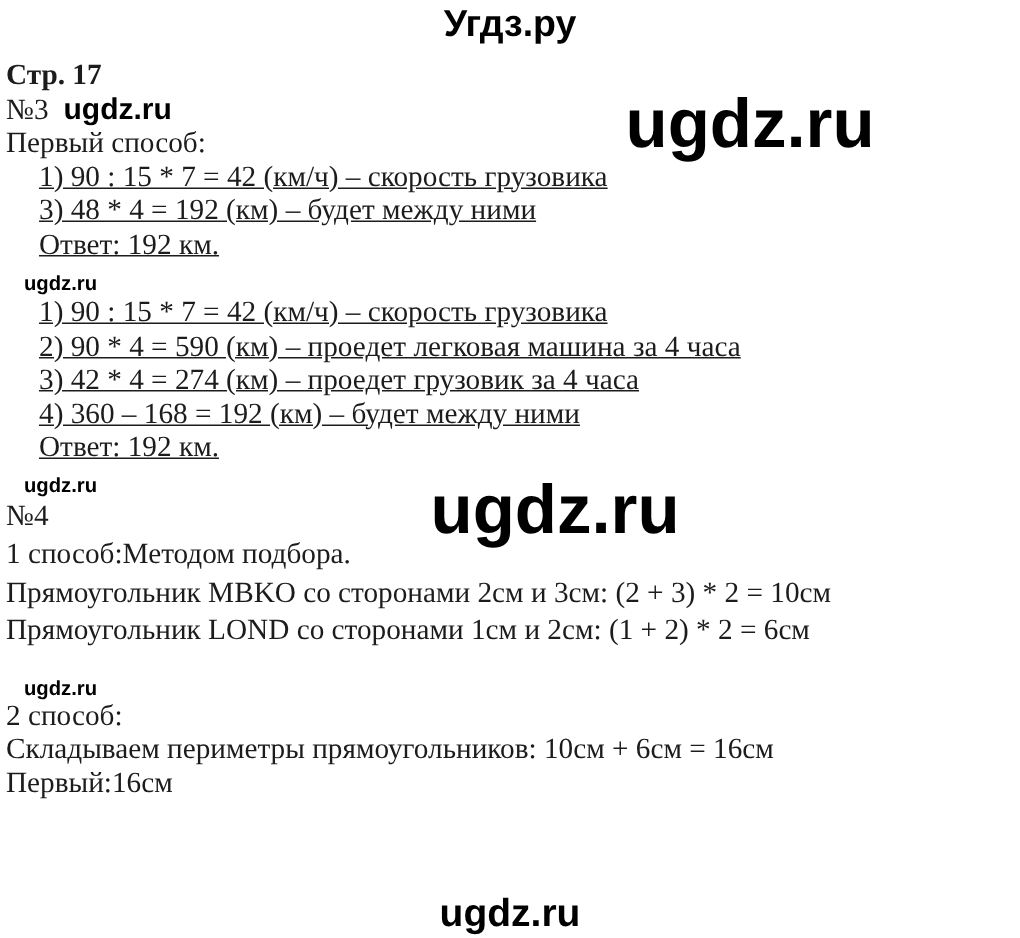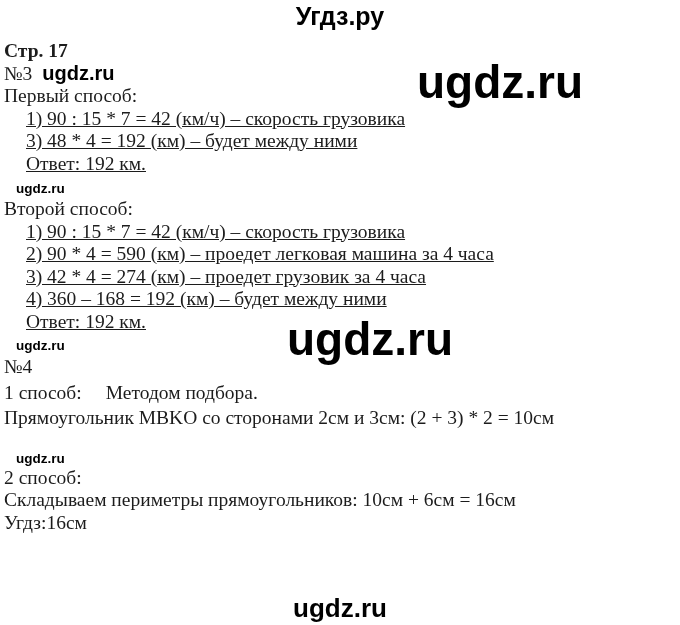--- a/index.html
+++ b/index.html
@@ -52,21 +52,21 @@
   .wm-small-2 { margin-top: 6px; margin-bottom: 3px; }
   .wm-small-3 { margin-top: 13px; margin-bottom: 1px; }
   .wm-large {
     position: absolute;
     font-size: 46px;
     letter-spacing: 0px;
   }
   .wm-large-right { left: 417px; top: 59px; }
   .wm-large-center { left: 287px; top: 316px; }
   .gap-task4 { height: 3px; }
-  .subtitle-tab { display: inline-block; margin-left: 24px; }
+  .subtitle-tab { display: inline-block; }
   .site-footer {
     position: absolute;
     left: 0; right: 0;
     top: 593px;
     text-align: center;
     font-family: "Liberation Sans", sans-serif;
     font-weight: bold;
     font-size: 26px;
     color: #000;
   }
@@ -87,41 +87,41 @@
 
   <p>Первый способ:</p>
   <div class="steps">
     <p>1)  90 : 15 * 7 = 42 (км/ч) – скорость грузовика</p>
     <p>3)  48 * 4 = 192 (км) – будет между ними</p>
     <p>Ответ: 192 км.</p>
   </div>
 
   <div class="wm wm-small wm-small-1">ugdz.ru</div>
 
-  <p>Второй способ:</p>
   <div class="steps">
     <p>1)  90 : 15 * 7 = 42 (км/ч) – скорость грузовика</p>
     <p>2)  90 * 4 = 590 (км) – проедет легковая машина за 4 часа</p>
     <p>3)  42 * 4 = 274 (км) – проедет грузовик за 4 часа</p>
     <p>4)  360 – 168 = 192 (км) – будет между ними</p>
     <p>Ответ: 192 км.</p>
   </div>
 
   <div class="wm wm-small wm-small-2">ugdz.ru</div>
 
   <p>№4</p>
   <div class="gap-task4"></div>
   <p><span>1 способ:</span><span class="subtitle-tab">Методом подбора.</span></p>
   <div class="gap-task4"></div>
   <p>Прямоугольник MBKO со сторонами 2см и 3см: (2 + 3) * 2 = 10см</p>
   <div class="gap-task4"></div>
+  <p>Прямоугольник LOND со сторонами 1см и 2см: (1 + 2) * 2 = 6см</p>
   <div class="gap-task4"></div>
   <div class="gap-task4"></div>
 
   <div class="wm wm-small wm-small-3">ugdz.ru</div>
 
   <p>2 способ:</p>
   <p>Складываем периметры прямоугольников: 10см + 6см = 16см</p>
-  <p>Угдз:16см</p>
+  <p>Первый:16см</p>
 
 </div>
 
 <div class="site-footer">ugdz.ru</div>
 
 </body></html>

